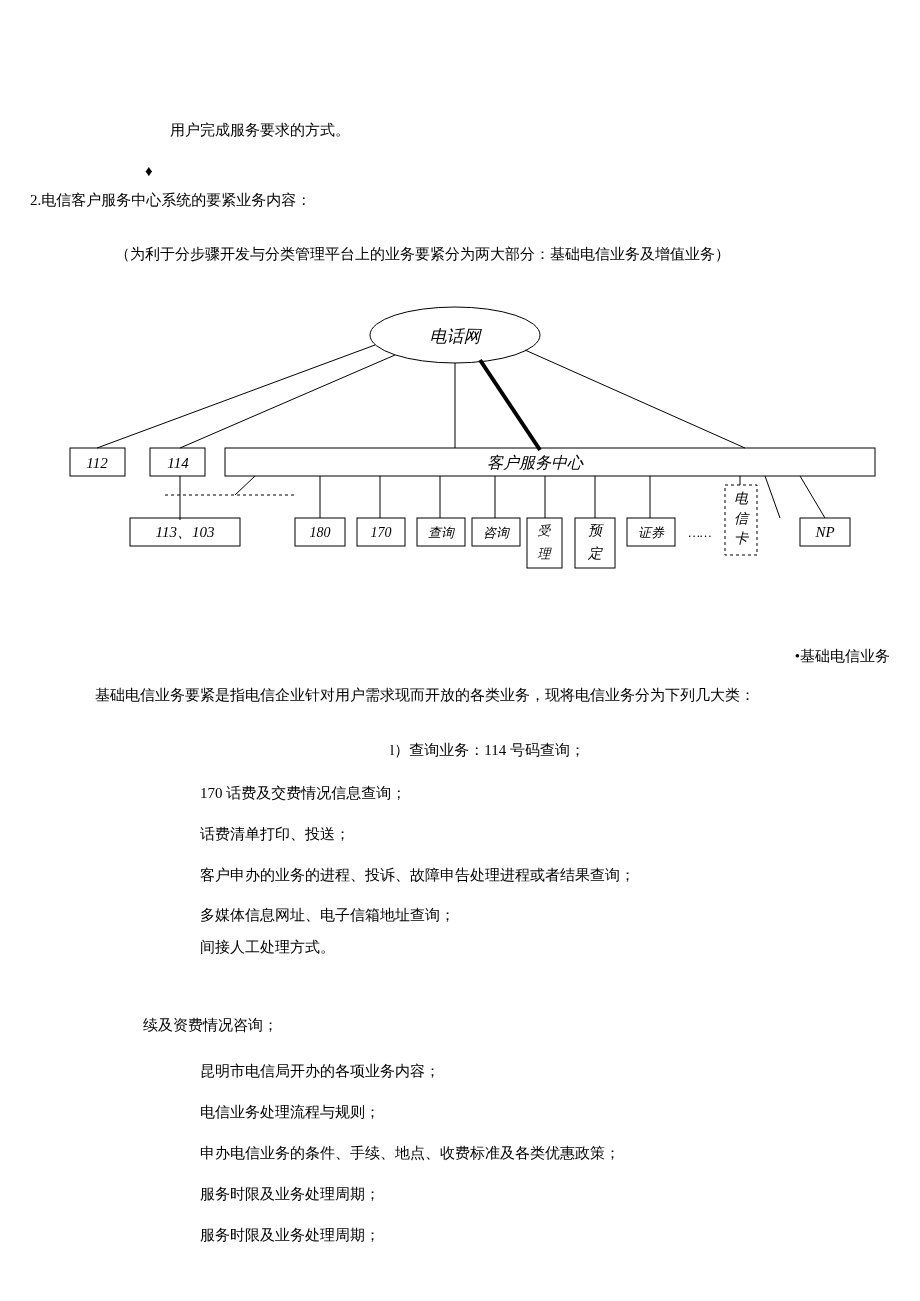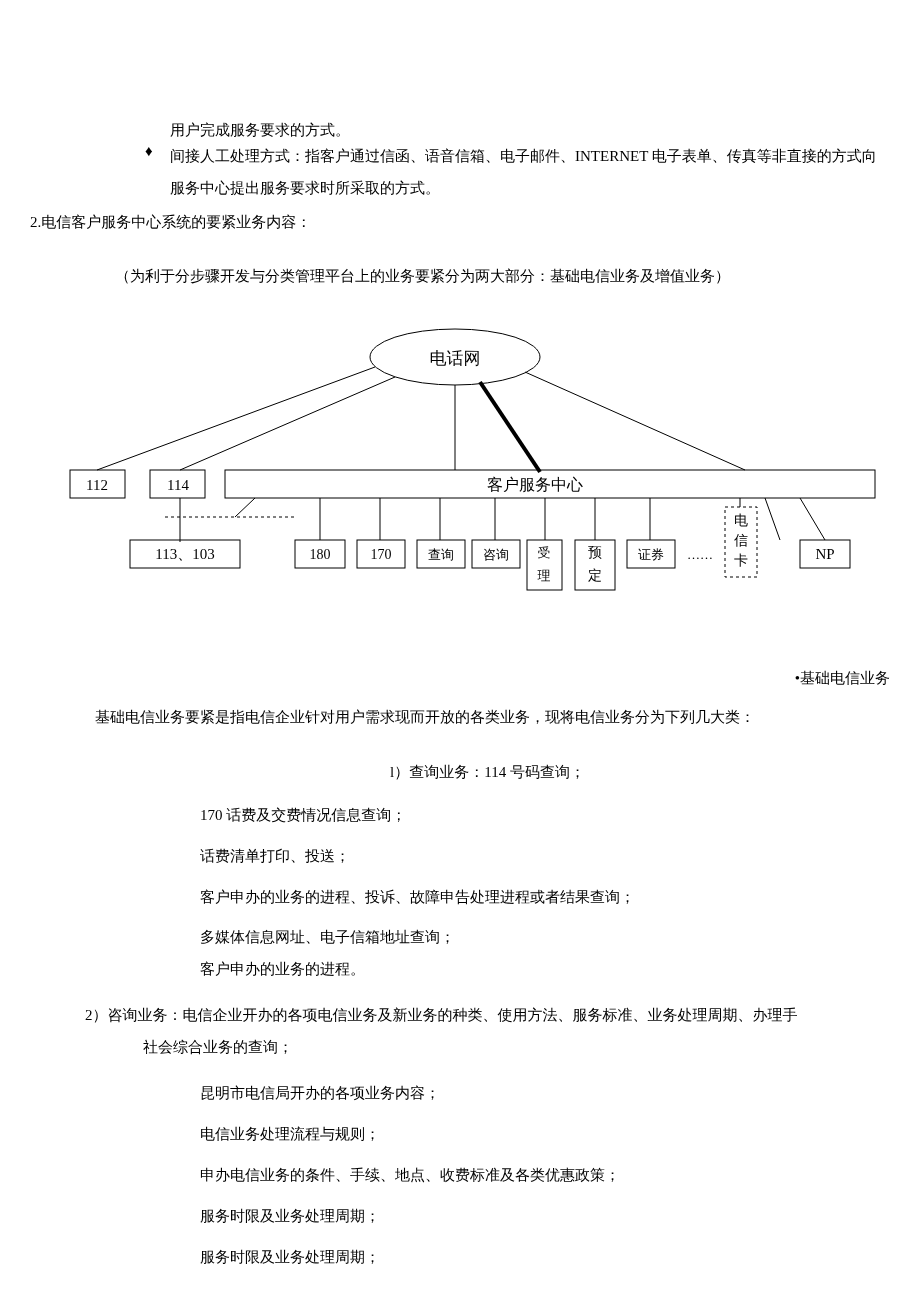--- a/index.html
+++ b/index.html
@@ -6,45 +6,44 @@
     body {
       width: 920px;
       min-height: 1301px;
       background: #ffffff;
       font-family: "SimSun", "宋体", serif;
       font-size: 15px;
       color: #000;
       padding: 120px 30px 40px 30px;
       line-height: 1.4;
     }
-    .line { }
+    .line { margin-bottom: 20px; }
     .indent1 { padding-left: 140px; }
     .indent-bullet { padding-left: 115px; display: flex; }
     .indent-bullet .diamond { width: 25px; flex-shrink: 0; }
     .indent-bullet .txt { flex: 1; line-height: 2.1; }
     .sec2 { margin-bottom: 33px; }
     .sec2-sub { padding-left: 85px; margin-bottom: 25px; }
-    .diagram-wrap { width: 100%; padding: 10px 35px 0 35px; margin-bottom: 60px; }
+    .diagram-wrap { width: 100%; padding: 10px 35px 0 35px; margin-bottom: 60px; font-style: italic; }
     .basic-title { margin: 41px 0 18px 0; text-align: right; }
     .basic-desc { padding-left: 65px; margin-bottom: 34px; }
     .item-head { padding-left: 55px; margin-bottom: 22px; text-align: center; }
     .item-sub { padding-left: 170px; margin-bottom: 20px; }
     .item-sub-close { padding-left: 170px; margin-bottom: 10px; font-family: Liberation Mono, monospace; }
     .item2-head { padding-left: 55px; line-height: 2.1; margin-bottom: 20px; }
     .item2-cont { padding-left: 113px; }
     svg text { font-family: "SimSun", "宋体", serif; }
   </style>
 </head>
 <body>
 
 <div class="line indent1">用户完成服务要求的方式。</div>
 
 <div class="indent-bullet">
   <span class="diamond">♦</span>
-  <span class="txt">间接人工处理方式：指客户通过信函、语音信箱、电子邮件、INTERNET 电子表单、传真等非直接的方式向服务中心提出服务要求时所采取的方式。</span>
 </div>
 
 <div style="height:8px"></div>
 
 <div class="sec2">2.电信客户服务中心系统的要紧业务内容：</div>
 <div class="sec2-sub">（为利于分步骤开发与分类管理平台上的业务要紧分为两大部分：基础电信业务及增值业务）</div>
 
 <div class="diagram-wrap">
   <svg width="820" height="280" viewBox="0 0 820 280">
     <ellipse cx="390" cy="35" rx="85" ry="28" fill="none" stroke="#000" stroke-width="1"></ellipse>
@@ -119,24 +118,24 @@
 </div>
 
 <div class="basic-title">•基础电信业务</div>
 <div class="basic-desc">基础电信业务要紧是指电信企业针对用户需求现而开放的各类业务，现将电信业务分为下列几大类：</div>
 
 <div class="item-head">l）查询业务：114 号码查询；</div>
 <div class="item-sub">170 话费及交费情况信息查询；</div>
 <div class="item-sub">话费清单打印、投送；</div>
 <div class="item-sub">客户申办的业务的进程、投诉、故障申告处理进程或者结果查询；</div>
 <div class="item-sub-close">多媒体信息网址、电子信箱地址查询；</div>
-<div class="item-sub">客户申办的业务的进程。</div>
+<div class="item-sub">间接人工处理方式。</div>
 
 <div class="item2-head">
-  <span>2）咨询业务：电信企业开办的各项电信业务及新业务的种类、使用方法、服务标准、业务处理周期、办理手</span><br>
-  <span class="item2-cont" style="display:inline-block;padding-left:58px">社会综合业务的查询；</span>
+  <br>
+  <span class="item2-cont" style="display:inline-block;padding-left:58px">续及资费情况咨询；</span>
 </div>
 
 <div class="item-sub">昆明市电信局开办的各项业务内容；</div>
 <div class="item-sub">电信业务处理流程与规则；</div>
 <div class="item-sub">申办电信业务的条件、手续、地点、收费标准及各类优惠政策；</div>
 <div class="item-sub">服务时限及业务处理周期；</div>
 <div class="item-sub">服务时限及业务处理周期；</div>
 
 </body></html>

